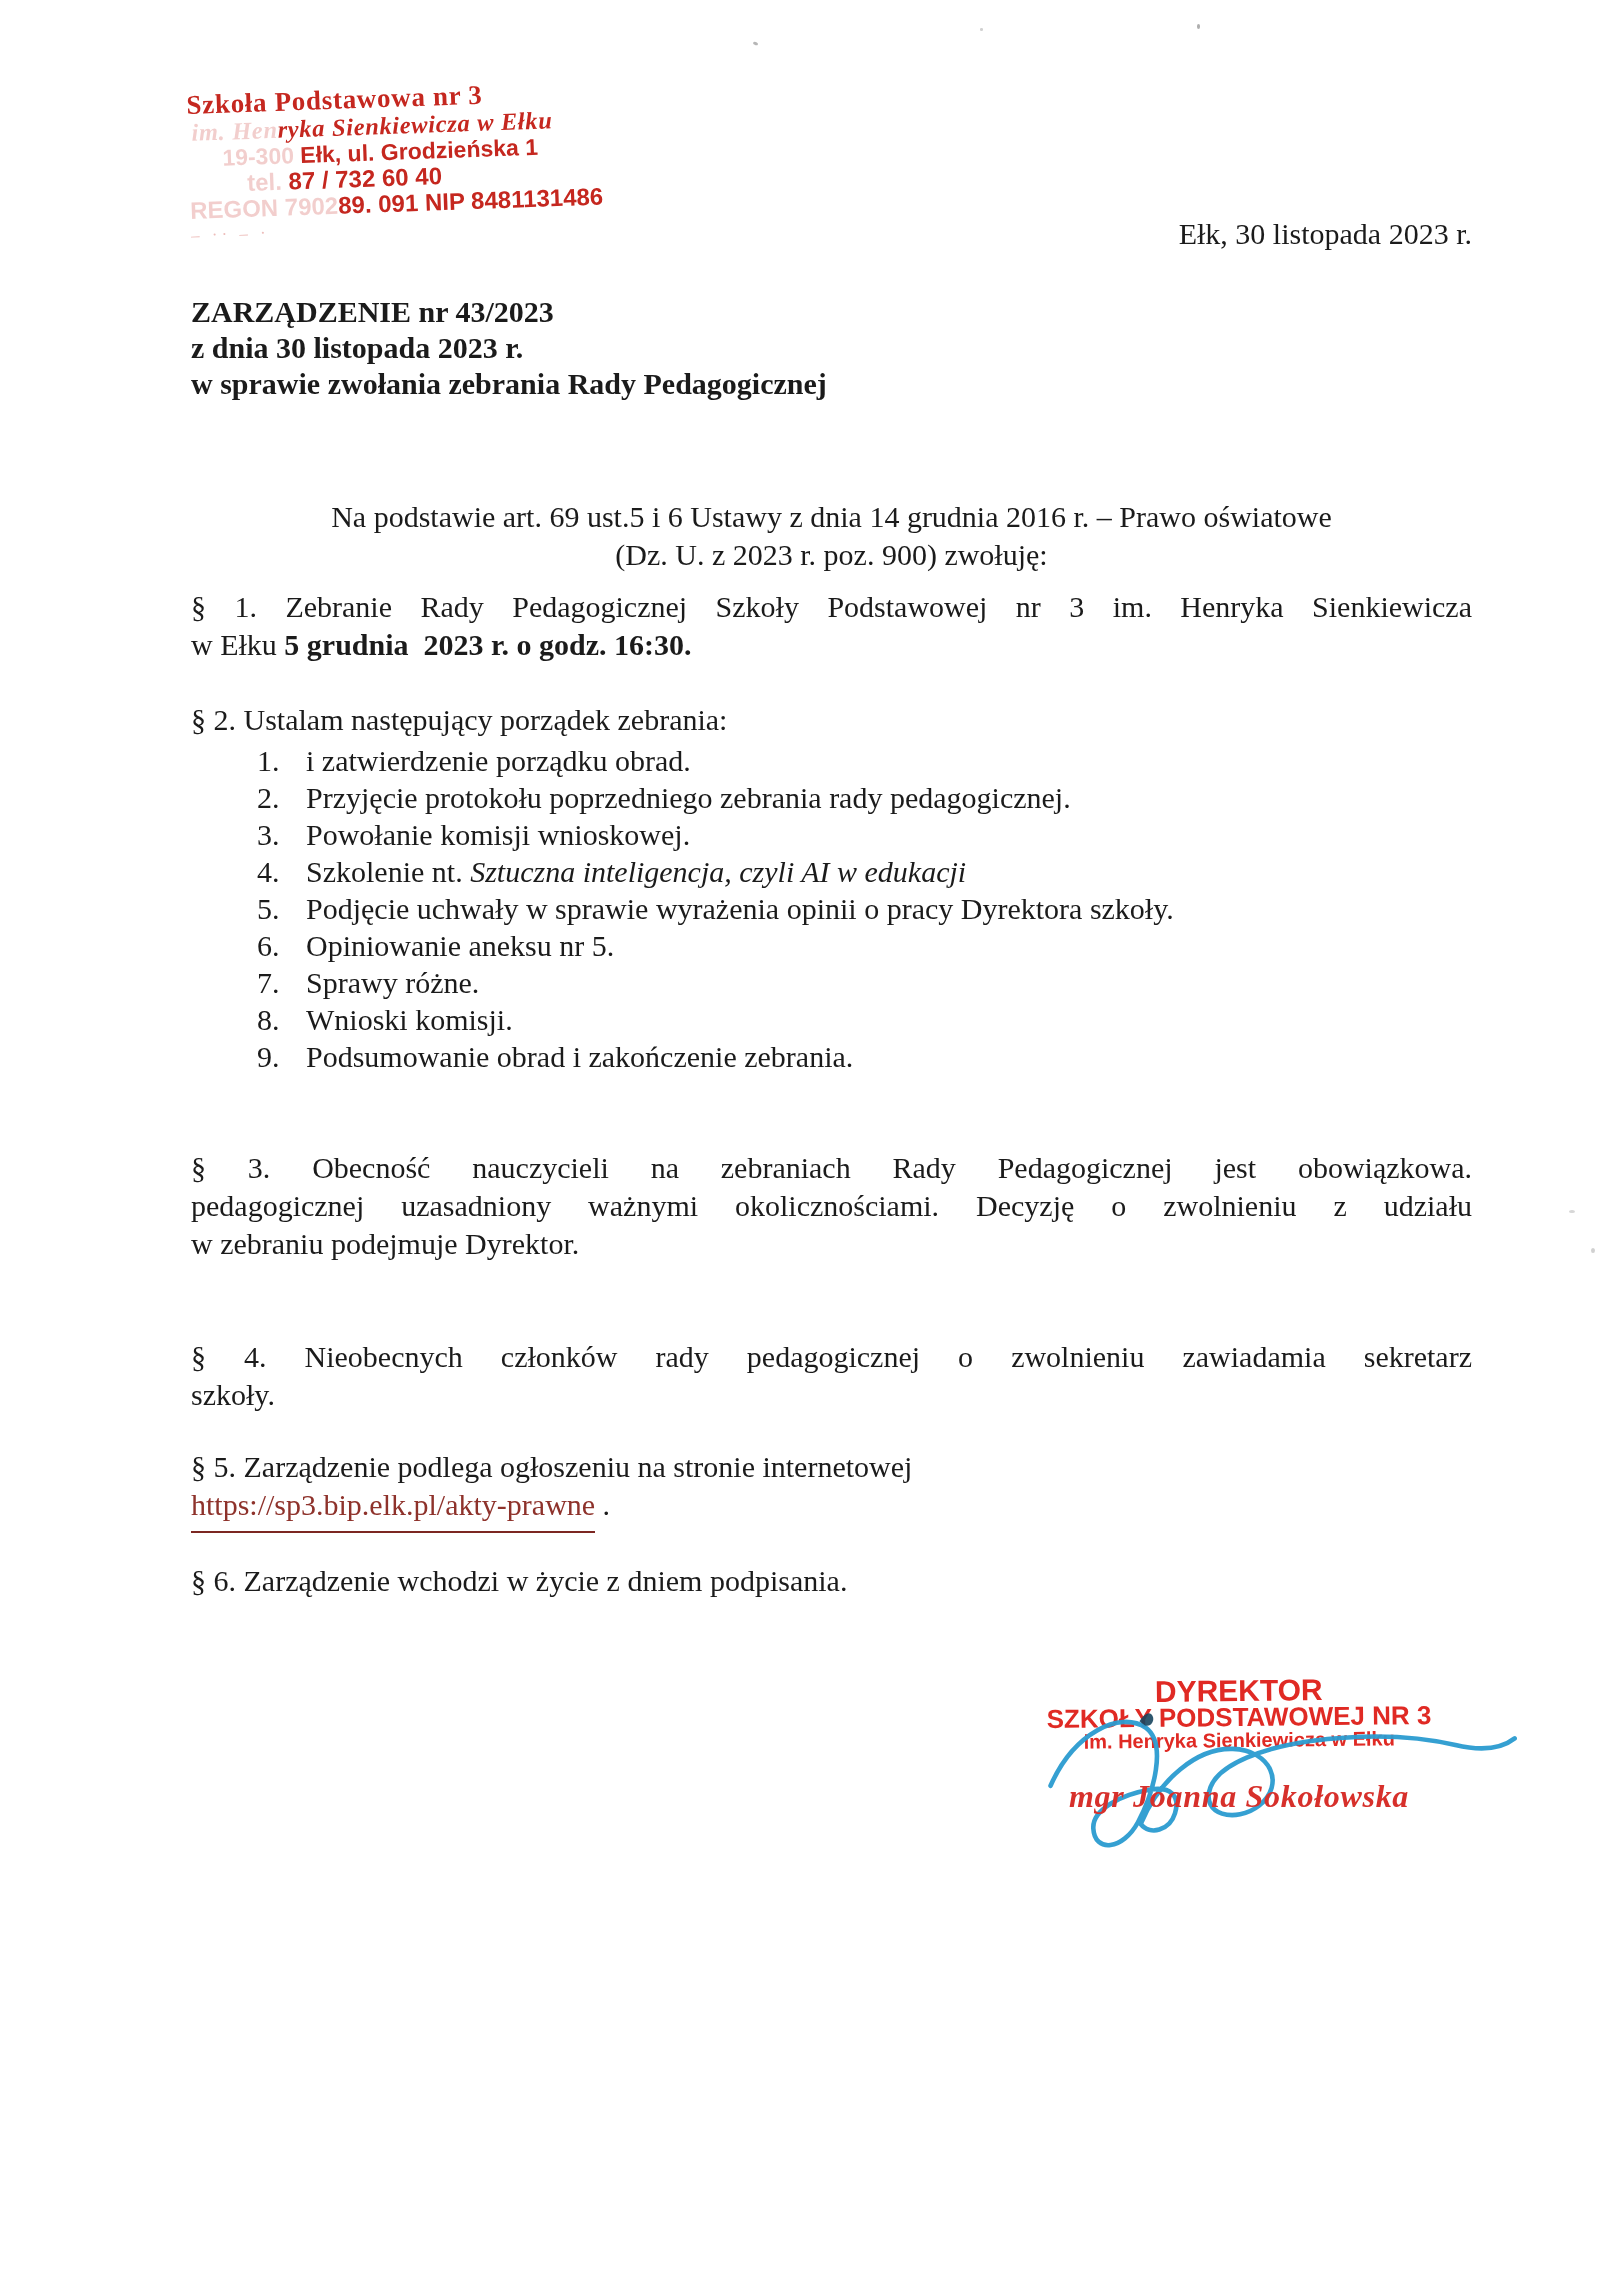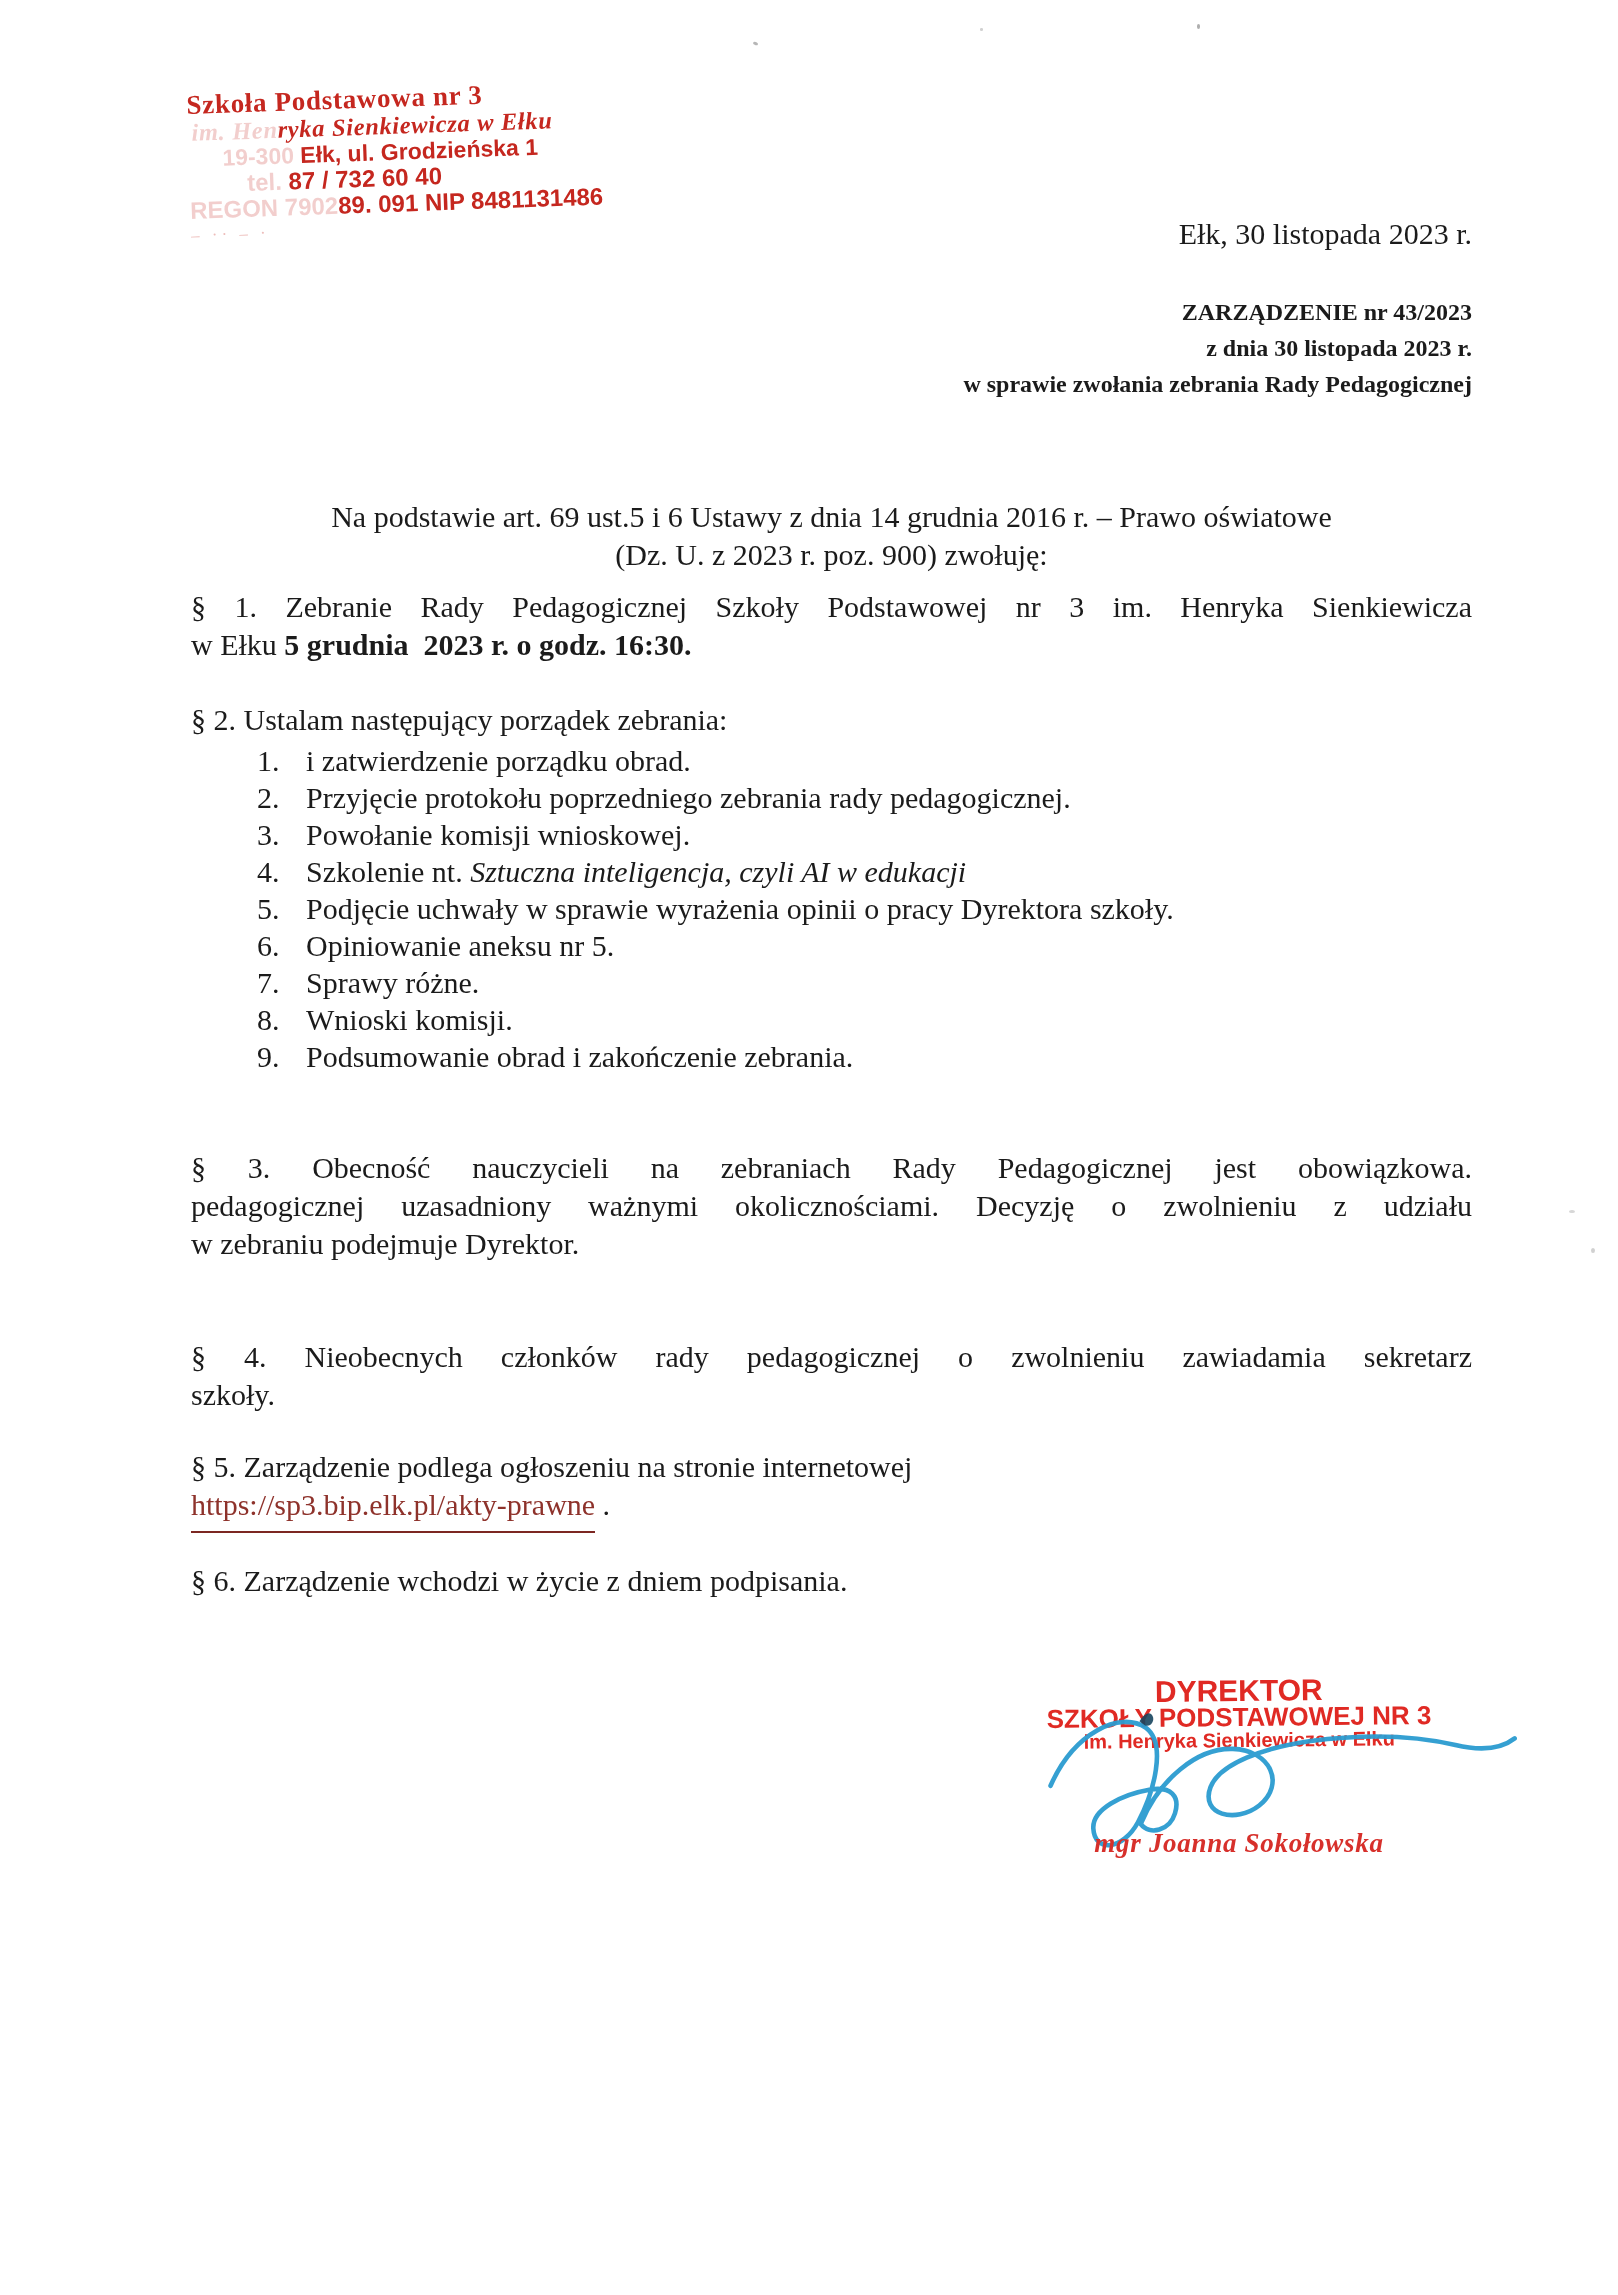--- a/index.html
+++ b/index.html
@@ -39,21 +39,21 @@
     top: 0;
     width: 1281px;
     font-size: 30px;
   }
   .block { position: absolute; left: 0; width: 100%; }
   .line { line-height: 38px; }
   .j    { text-align: justify; text-align-last: justify; }
 
   .date-block { top: 199px; text-align: right; margin-top: 16px; }
 
-  .title-block { top: 294px; text-align: right; font-weight: bold; font-size: 24px; }
+  .title-block { top: 294px; text-align: left; font-weight: bold; font-size: 30px; }
   .title-block .line { line-height: 36px; }
 
   .legal-block { top: 498px; text-align: center; }
 
   .p1-block { top: 588px; }
   .p1-bold { font-weight: bold; white-space: pre-wrap; }
 
   .p2h-block { top: 701px; }
 
   .agenda-block { top: 742px; padding-left: 66px; width: 1216px; }
@@ -85,25 +85,25 @@
     color: #e02a24;
     transform: rotate(-0.6deg);
   }
   .stamp-bottom .d1 { font-family: "Liberation Sans", sans-serif; font-size: 30px; font-weight: bold; line-height: 28px; }
   .stamp-bottom .d2 { font-family: "Liberation Sans", sans-serif; font-size: 26px; font-weight: bold; line-height: 25px; }
   .stamp-bottom .d3 { font-family: "Liberation Sans", sans-serif; font-size: 20px; font-weight: bold; line-height: 21px; }
 
   .sig-name {
     position: absolute;
     left: 969px;
-    top: 1828px;
+    top: 1778px;
     width: 540px;
     text-align: center;
     color: #d7302b;
-    font-size: 27px;
+    font-size: 32px;
     font-weight: bold;
     font-style: italic;
     letter-spacing: 0.7px;
   }
 
   .sig-svg { position: absolute; left: 988px; top: 1687px; }
 
   
   .speck { position: absolute; background: #7a7a7a; border-radius: 50%; opacity: 0.55; }
   .sp1 { left: 753px; top: 42px;  width: 4.6px;  height: 3.3px; transform: rotate(20deg); }

